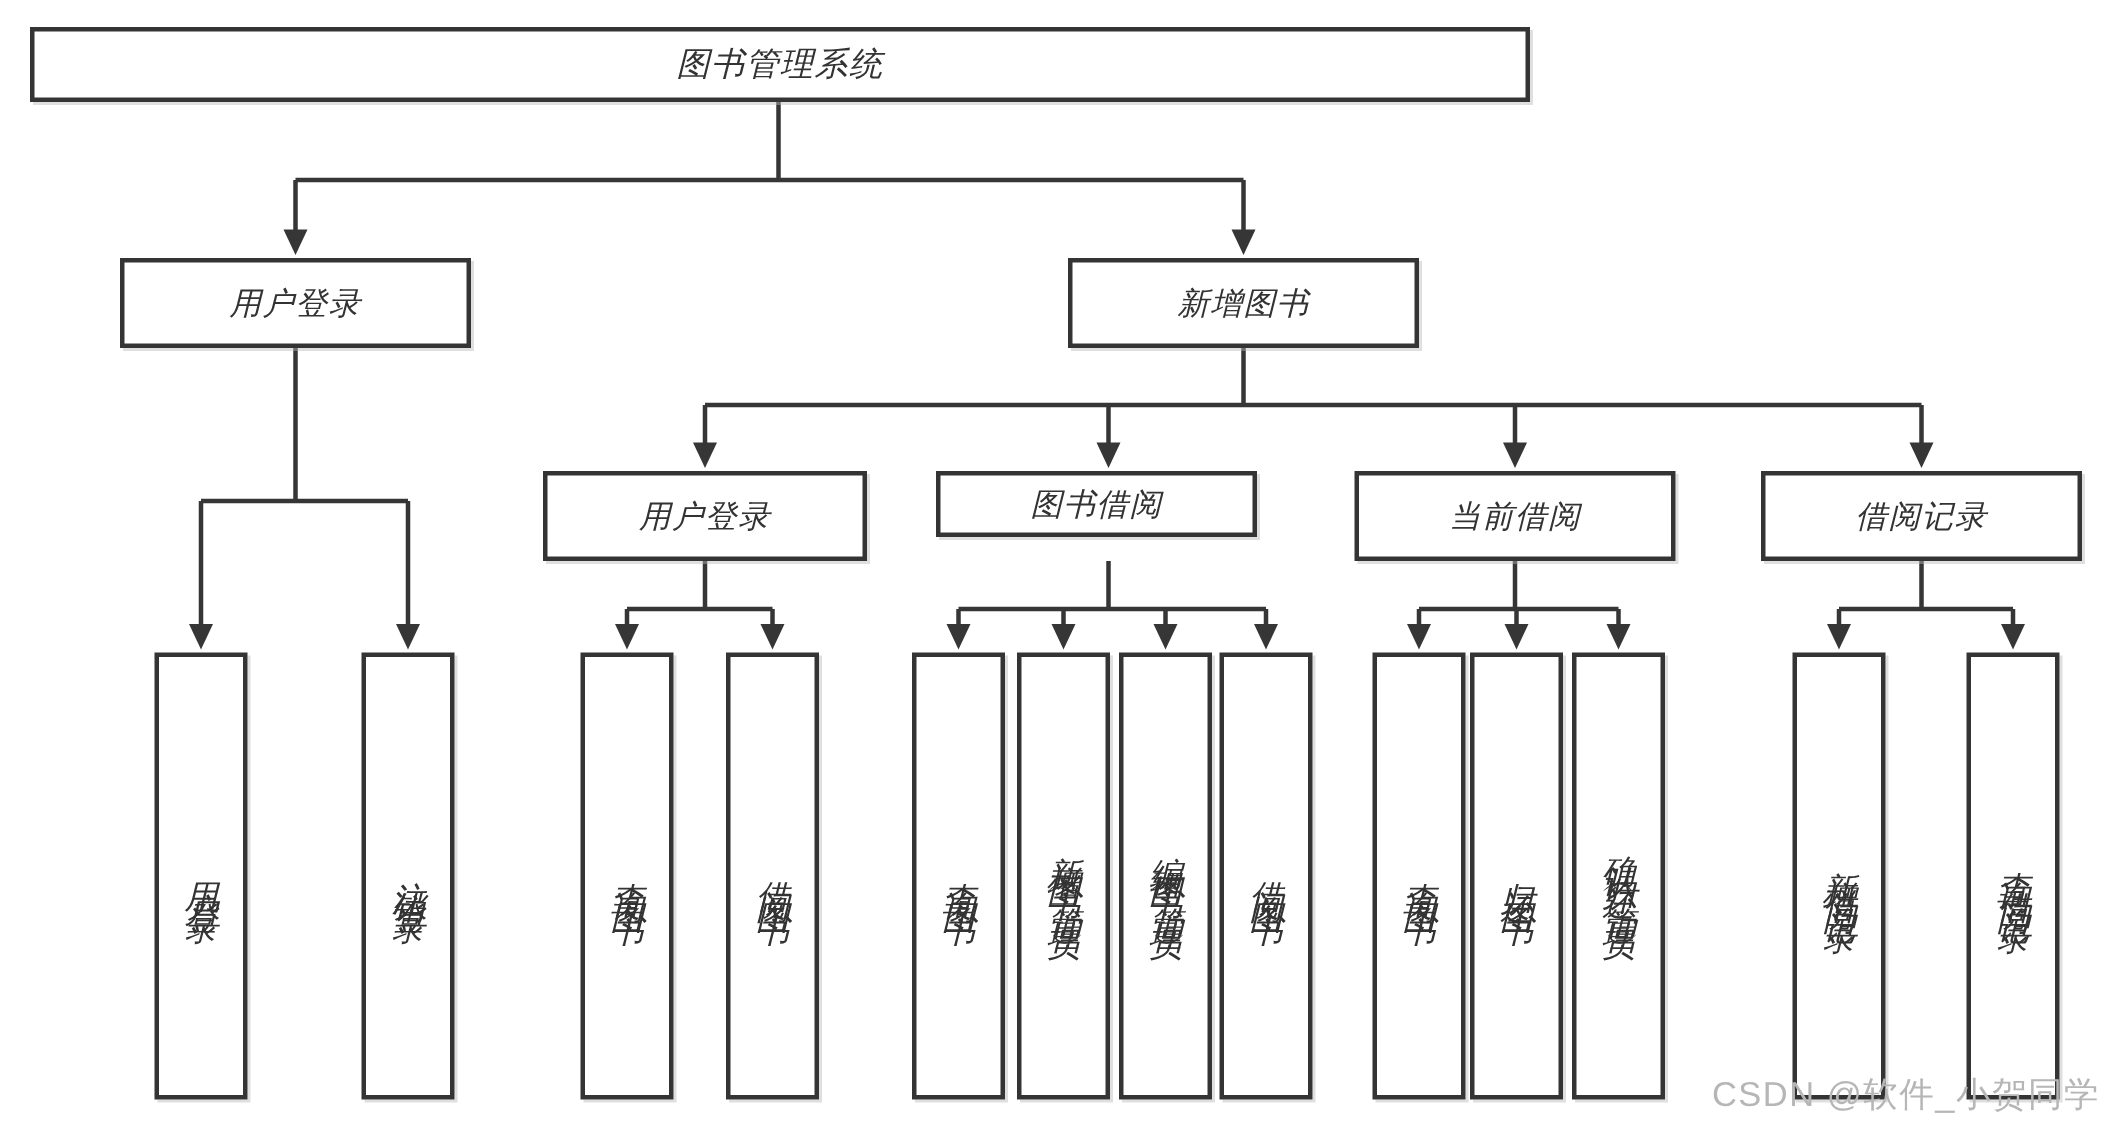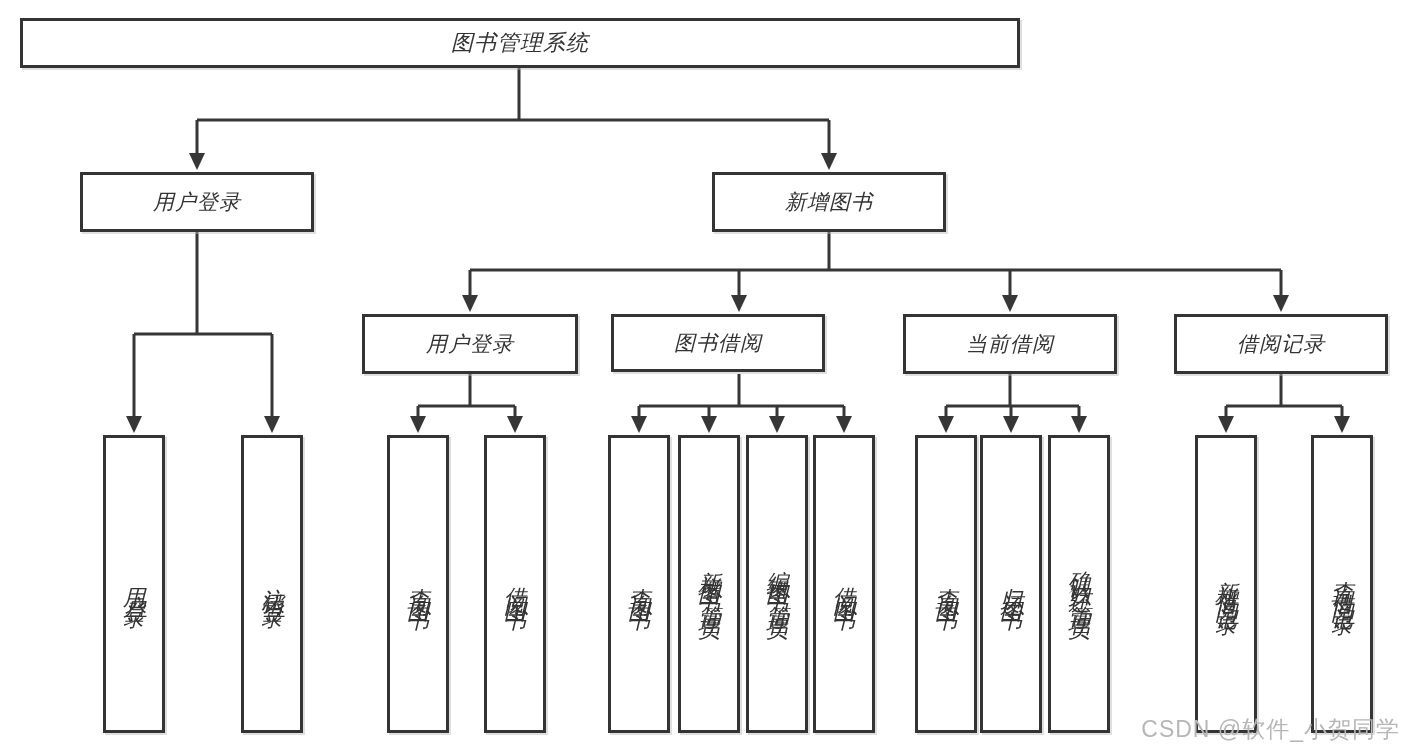--- a/index.html
+++ b/index.html
@@ -106,21 +106,21 @@
   <div class="box" style="left:80px;top:172px;width:234px;height:60px">
     <span class="lbl">用户登录</span>
   </div>
   <div class="box" style="left:712px;top:172px;width:234px;height:60px">
     <span class="lbl">新增图书</span>
   </div>
 
   <div class="box" style="left:362px;top:314px;width:216px;height:60px">
     <span class="lbl">用户登录</span>
   </div>
-  <div class="box" style="left:611px;top:314px;width:214px;height:58px">
+  <div class="box" style="left:624px;top:314px;width:214px;height:44px">
     <span class="lbl">图书借阅</span>
   </div>
   <div class="box" style="left:1174px;top:314px;width:214px;height:60px">
     <span class="lbl">借阅记录</span>
   </div>
   <div class="box" style="left:903px;top:314px;width:214px;height:60px">
     <span class="lbl">当前借阅</span>
   </div>
 
   <div class="box leaf" style="left:103px;top:435px;width:62px;height:298px">

